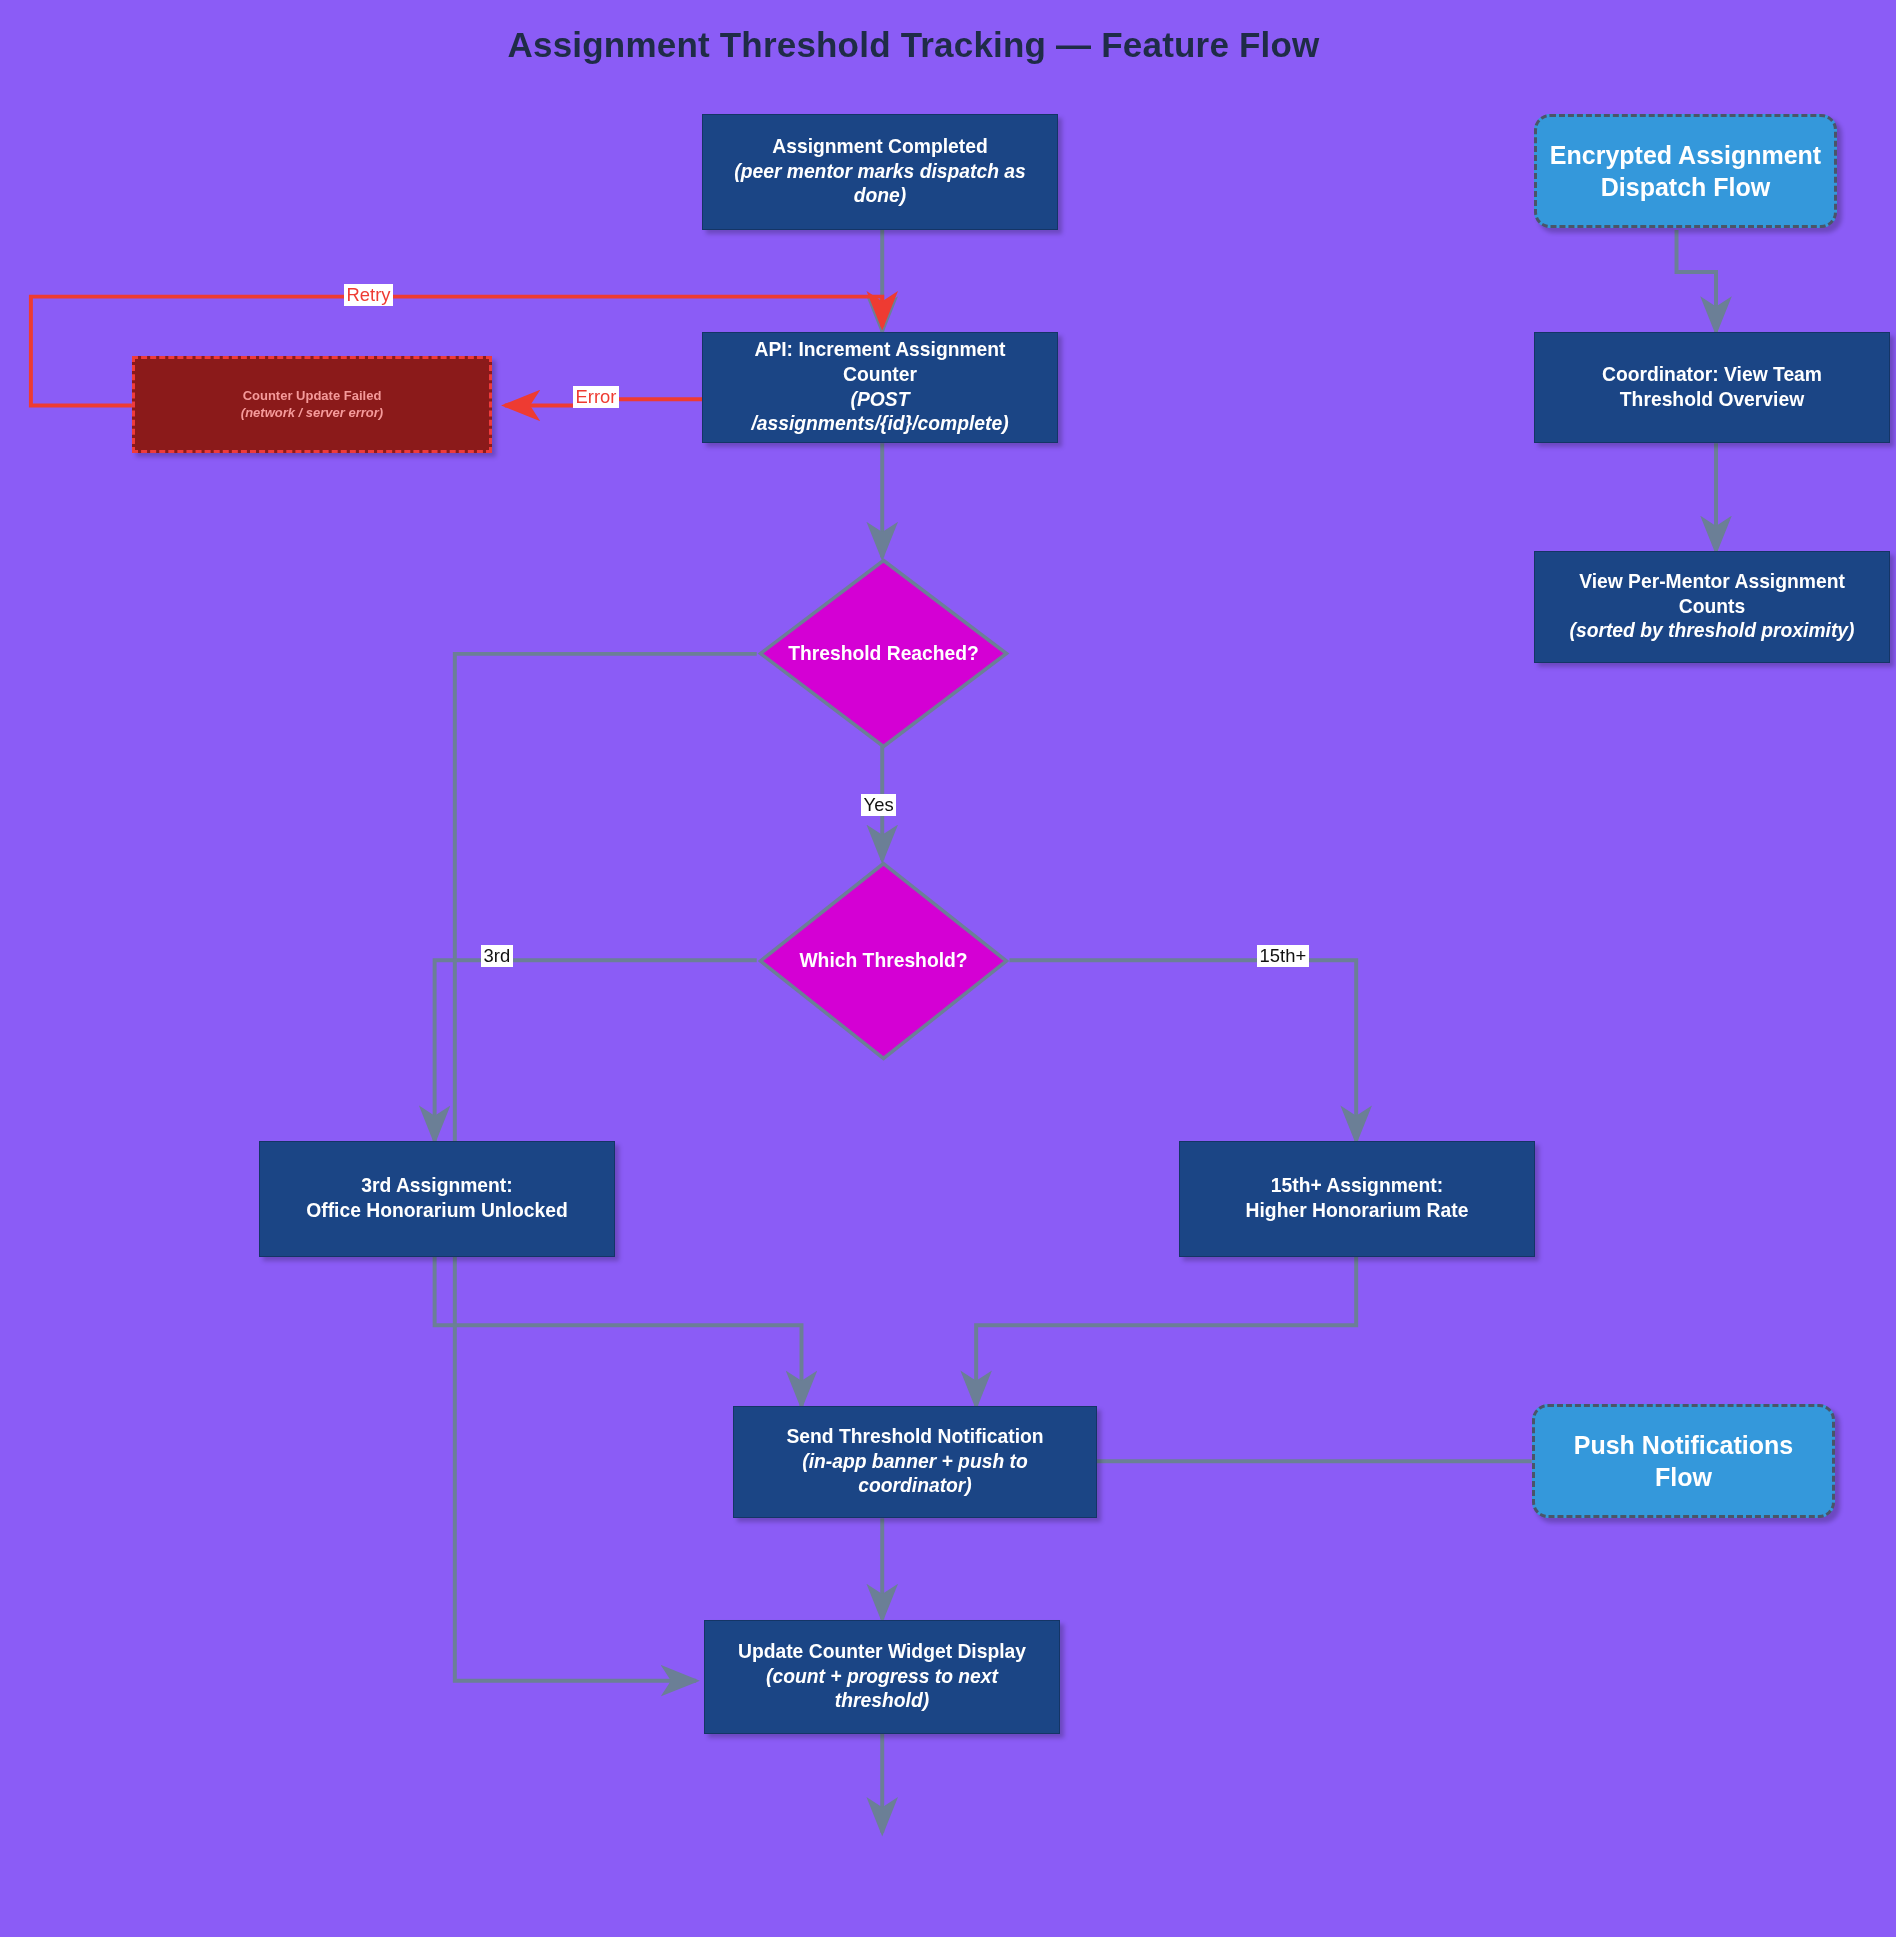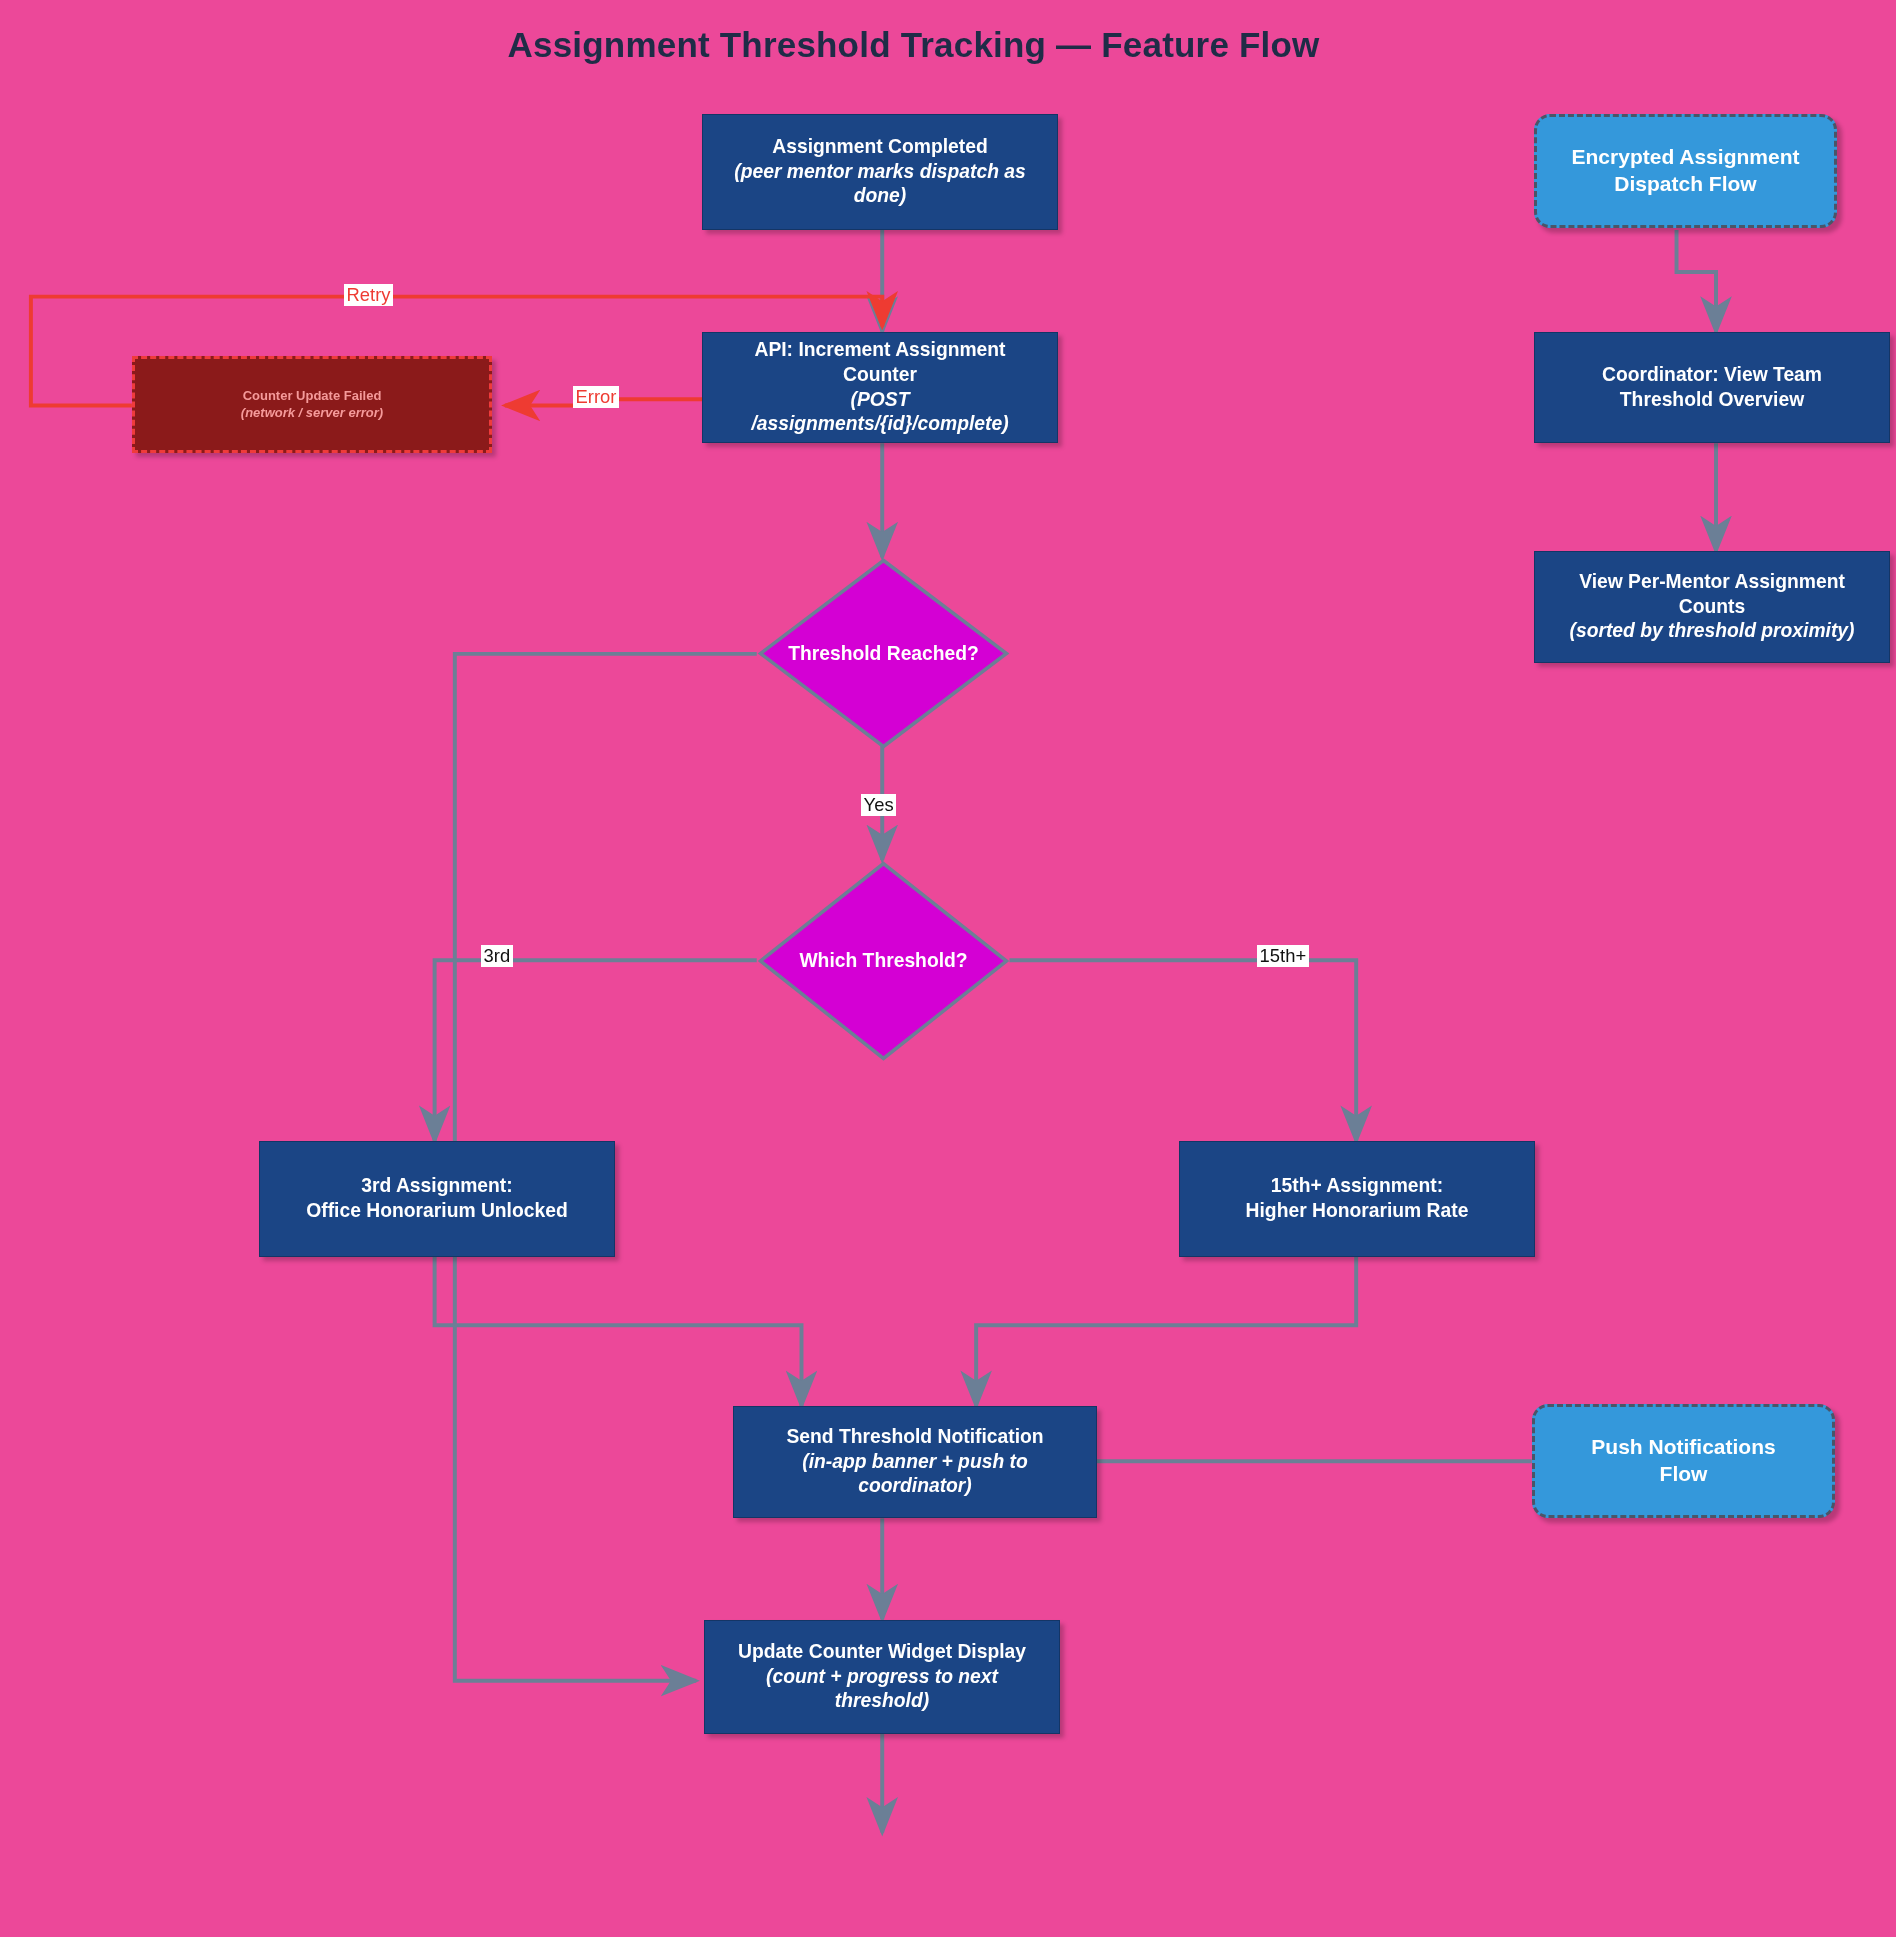--- a/index.html
+++ b/index.html
@@ -7,21 +7,21 @@
     padding: 0;
     background: #ffffff;
   }
   body {
     font-family: "Liberation Sans", sans-serif;
   }
   #canvas {
     position: relative;
     width: 1897px;
     height: 1937px;
-    background: #ec4899;
+    background: #8b5cf6;
     overflow: hidden;
   }
   #title {
     position: absolute;
     left: 0;
     top: 24.6px;
     width: 1897px;
     text-align: center;
     font-size: 35px;
     font-weight: bold;
@@ -71,21 +71,21 @@
     color: #f59a9a;
     box-shadow: 4.4px 4.4px 4.4px rgba(0,0,0,0.22);
     font-size: 13px;
     padding: 7px 10.5px;
   }
   .ext {
     background: #3498db;
     border: 3.5px dashed #4a5568;
     border-radius: 16px;
     box-shadow: 4.4px 4.4px 4.4px rgba(0,0,0,0.22);
-    font-size: 21px;
+    font-size: 25px;
     padding: 7px 6px;
   }
   .diamond-wrap {
     position: absolute;
     display: flex;
     align-items: center;
     justify-content: center;
     text-align: center;
   }
   .diamond-shape {

